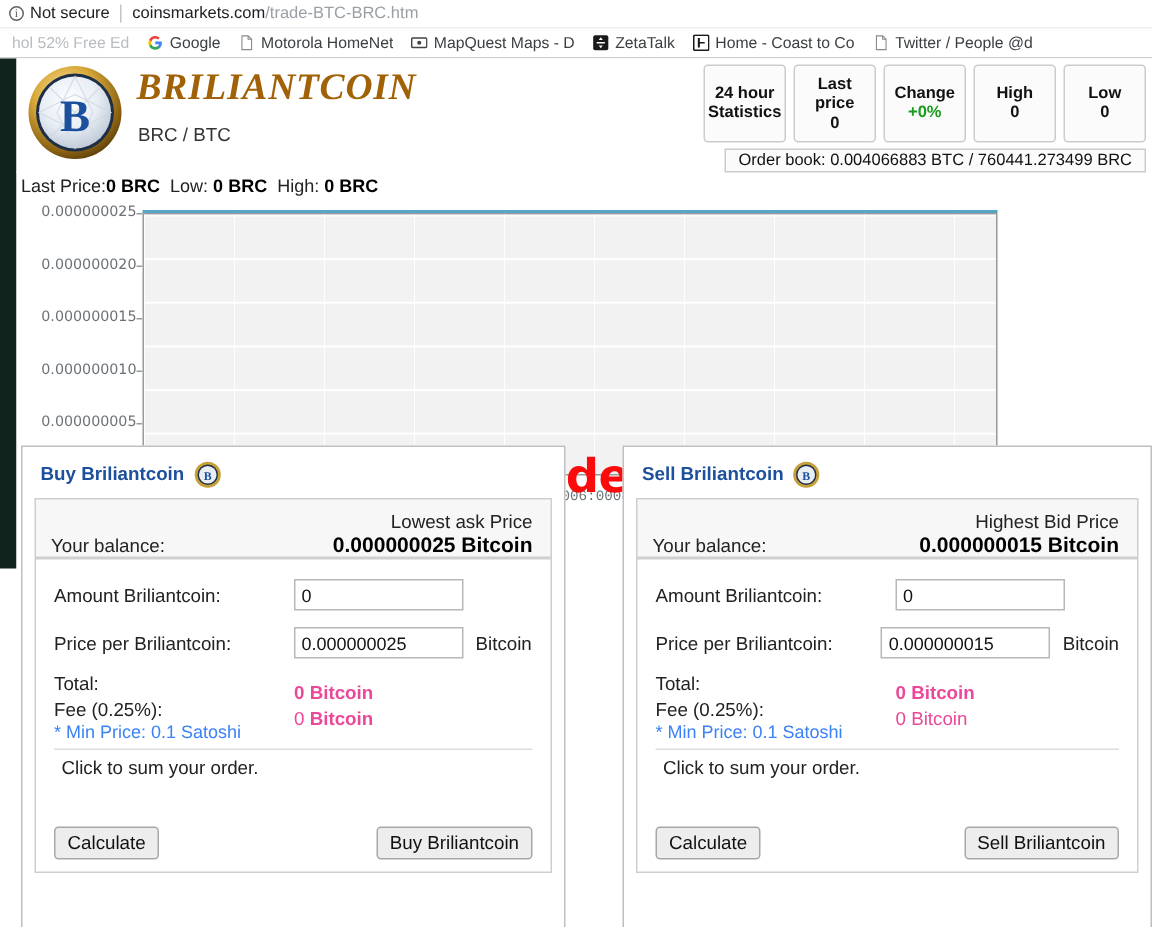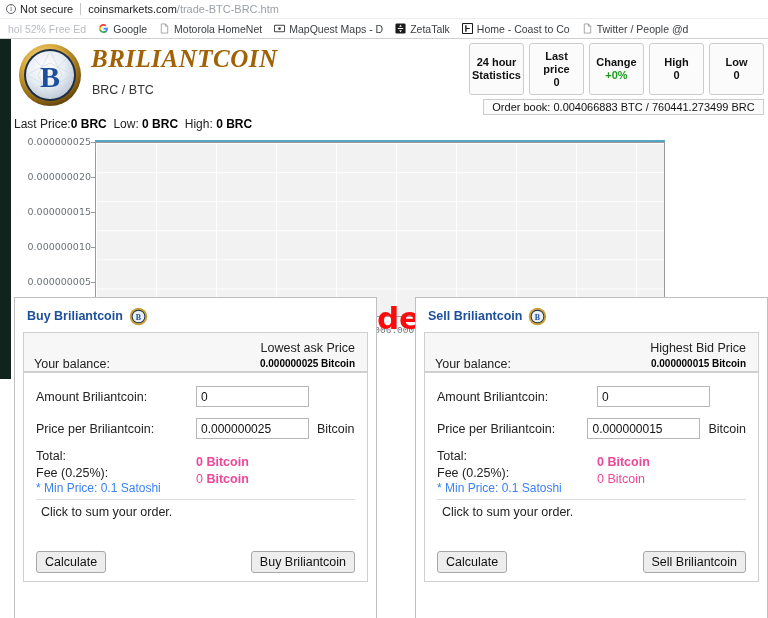--- a/index.html
+++ b/index.html
@@ -274,21 +274,21 @@
     height: 40px;
     display: flex;
     align-items: flex-end;
     justify-content: space-between;
     padding: 0 12px 0 10px;
     margin-bottom: 0;
   }
   .balance-label { font-size: 12.5px; color: #222222; }
   .ask-block { text-align: right; line-height: 15px; }
   .ask-title { font-size: 12.5px; color: #222222; }
-  .ask-value { font-size: 10px; font-weight: bold; color: #000000; }
+  .ask-value { font-size: 14px; font-weight: bold; color: #000000; }
 
   .order-box {
     border: 1px solid #cfcfcf;
     background: #ffffff;
     height: 210px;
     padding: 10px 12px 8px 12px;
     position: relative;
   }
   .form-row {
     display: flex;

